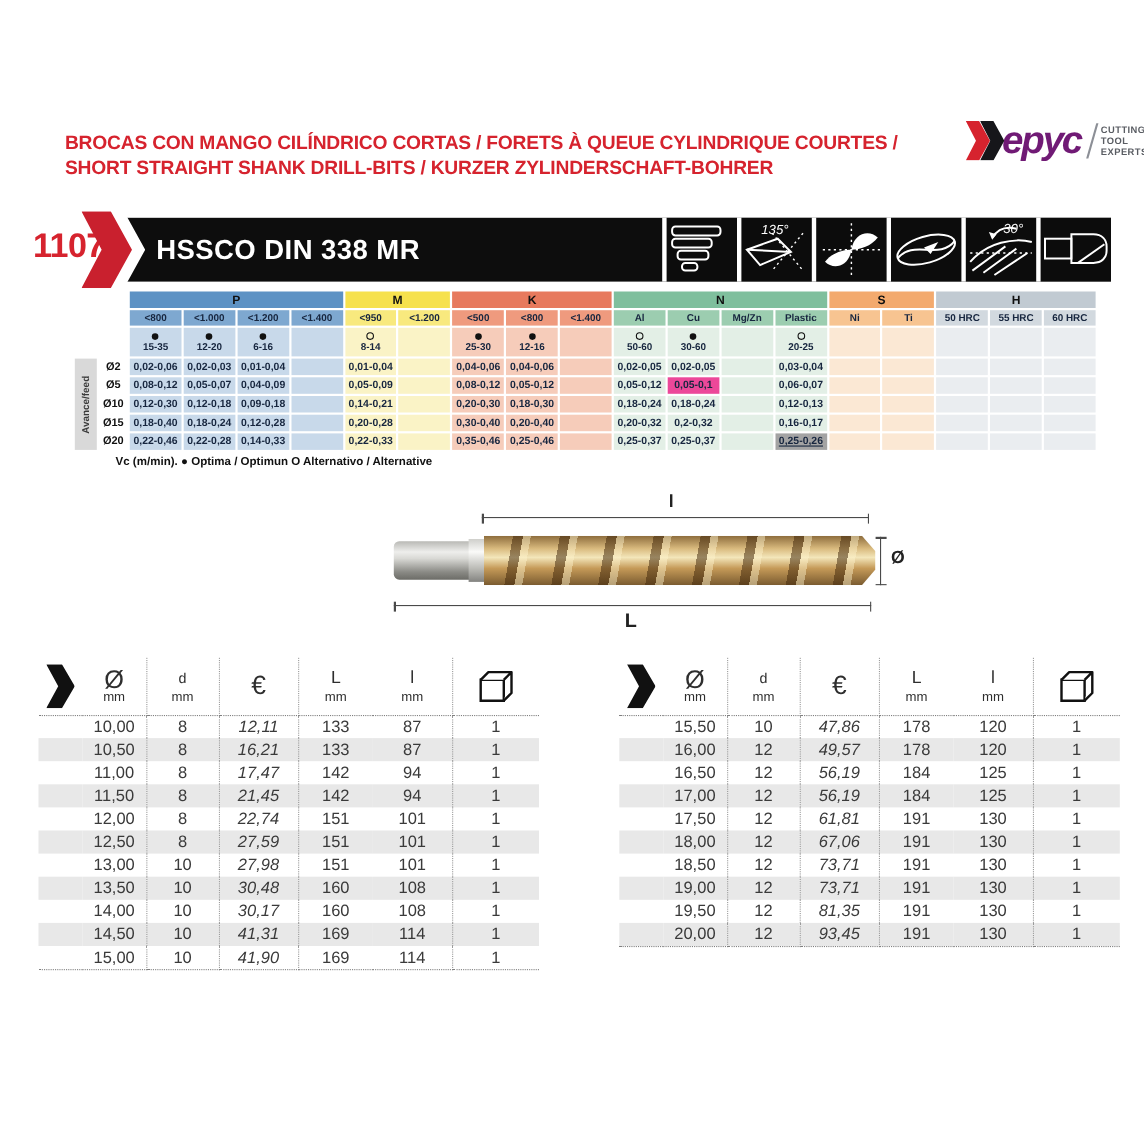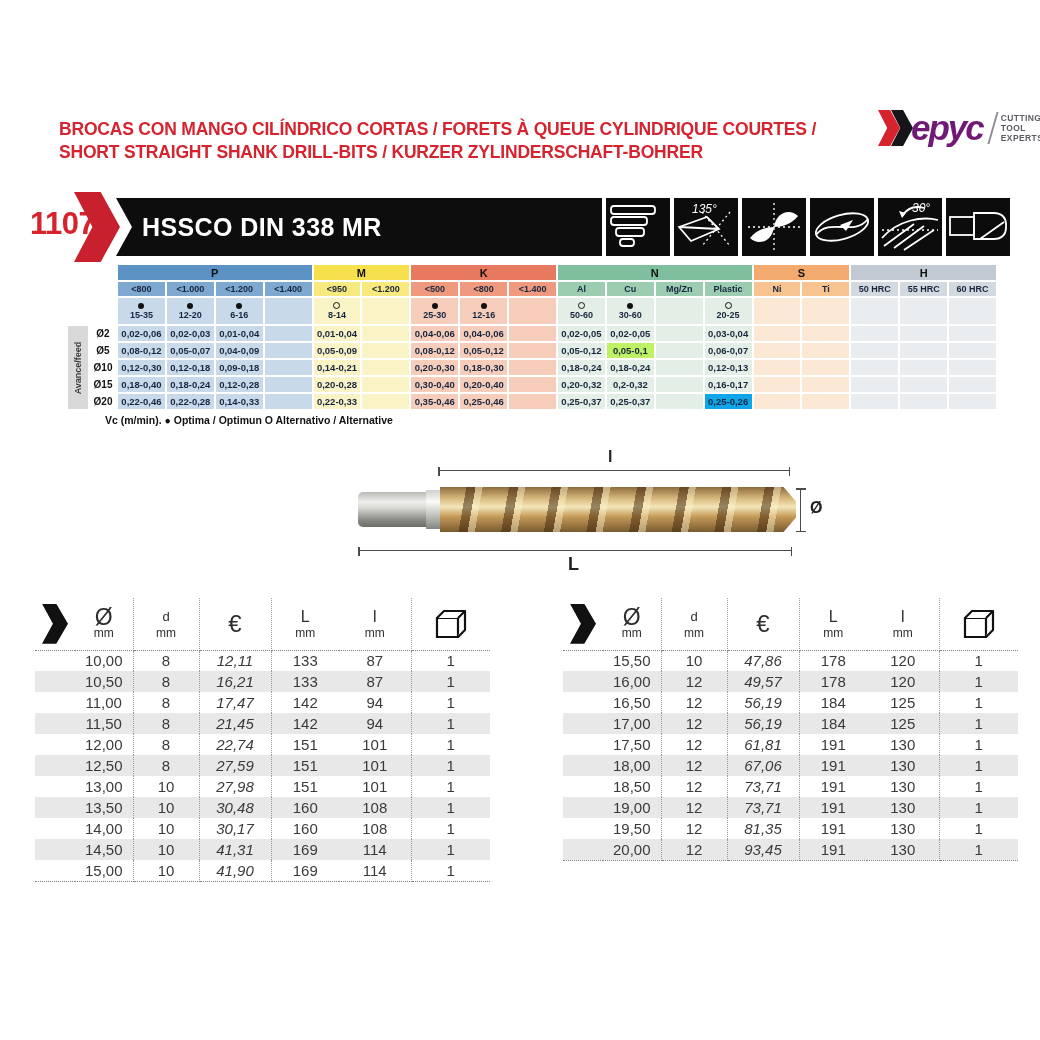--- a/index.html
+++ b/index.html
@@ -272,21 +272,21 @@
       <div class="sg-cell feed-cell" style="background: rgb(200, 217, 234); grid-area: 5 / 3;">0,08-0,12</div>
       <div class="sg-cell feed-cell" style="background: rgb(200, 217, 234); grid-area: 5 / 4;">0,05-0,07</div>
       <div class="sg-cell feed-cell" style="background: rgb(200, 217, 234); grid-area: 5 / 5;">0,04-0,09</div>
       <div class="sg-cell feed-cell" style="background: rgb(200, 217, 234); grid-area: 5 / 6;"></div>
       <div class="sg-cell feed-cell" style="background: rgb(250, 243, 198); grid-area: 5 / 7;">0,05-0,09</div>
       <div class="sg-cell feed-cell" style="background: rgb(250, 243, 198); grid-area: 5 / 8;"></div>
       <div class="sg-cell feed-cell" style="background: rgb(246, 204, 186); grid-area: 5 / 9;">0,08-0,12</div>
       <div class="sg-cell feed-cell" style="background: rgb(246, 204, 186); grid-area: 5 / 10;">0,05-0,12</div>
       <div class="sg-cell feed-cell" style="background: rgb(246, 204, 186); grid-area: 5 / 11;"></div>
       <div class="sg-cell feed-cell" style="background: rgb(227, 239, 230); grid-area: 5 / 12;">0,05-0,12</div>
-      <div class="sg-cell feed-cell" style="background: #bef264; grid-area: 5 / 13;">0,05-0,1</div>
+      <div class="sg-cell feed-cell" style="background: #ec4899; grid-area: 5 / 13;">0,05-0,1</div>
       <div class="sg-cell feed-cell" style="background: rgb(227, 239, 230); grid-area: 5 / 14;"></div>
       <div class="sg-cell feed-cell" style="background: rgb(227, 239, 230); grid-area: 5 / 15;">0,06-0,07</div>
       <div class="sg-cell feed-cell" style="background: rgb(251, 232, 212); grid-area: 5 / 16;"></div>
       <div class="sg-cell feed-cell" style="background: rgb(251, 232, 212); grid-area: 5 / 17;"></div>
       <div class="sg-cell feed-cell" style="background: rgb(234, 237, 240); grid-area: 5 / 18;"></div>
       <div class="sg-cell feed-cell" style="background: rgb(234, 237, 240); grid-area: 5 / 19;"></div>
       <div class="sg-cell feed-cell" style="background: rgb(234, 237, 240); grid-area: 5 / 20;"></div>
       <div class="sg-cell dia-cell" style="grid-area: 6 / 2;">Ø10</div>
       <div class="sg-cell feed-cell" style="background: rgb(200, 217, 234); grid-area: 6 / 3;">0,12-0,30</div>
       <div class="sg-cell feed-cell" style="background: rgb(200, 217, 234); grid-area: 6 / 4;">0,12-0,18</div>
@@ -331,21 +331,21 @@
       <div class="sg-cell feed-cell" style="background: rgb(200, 217, 234); grid-area: 8 / 5;">0,14-0,33</div>
       <div class="sg-cell feed-cell" style="background: rgb(200, 217, 234); grid-area: 8 / 6;"></div>
       <div class="sg-cell feed-cell" style="background: rgb(250, 243, 198); grid-area: 8 / 7;">0,22-0,33</div>
       <div class="sg-cell feed-cell" style="background: rgb(250, 243, 198); grid-area: 8 / 8;"></div>
       <div class="sg-cell feed-cell" style="background: rgb(246, 204, 186); grid-area: 8 / 9;">0,35-0,46</div>
       <div class="sg-cell feed-cell" style="background: rgb(246, 204, 186); grid-area: 8 / 10;">0,25-0,46</div>
       <div class="sg-cell feed-cell" style="background: rgb(246, 204, 186); grid-area: 8 / 11;"></div>
       <div class="sg-cell feed-cell" style="background: rgb(227, 239, 230); grid-area: 8 / 12;">0,25-0,37</div>
       <div class="sg-cell feed-cell" style="background: rgb(227, 239, 230); grid-area: 8 / 13;">0,25-0,37</div>
       <div class="sg-cell feed-cell" style="background: rgb(227, 239, 230); grid-area: 8 / 14;"></div>
-      <div class="sg-cell feed-cell" style="background: #0ea5e9; grid-area: 8 / 15;">0,25-0,26</div>
+      <div class="sg-cell feed-cell" style="background: #a3a3a3; grid-area: 8 / 15; text-decoration: underline;">0,25-0,26</div>
       <div class="sg-cell feed-cell" style="background: rgb(251, 232, 212); grid-area: 8 / 16;"></div>
       <div class="sg-cell feed-cell" style="background: rgb(251, 232, 212); grid-area: 8 / 17;"></div>
       <div class="sg-cell feed-cell" style="background: rgb(234, 237, 240); grid-area: 8 / 18;"></div>
       <div class="sg-cell feed-cell" style="background: rgb(234, 237, 240); grid-area: 8 / 19;"></div>
       <div class="sg-cell feed-cell" style="background: rgb(234, 237, 240); grid-area: 8 / 20;"></div>
     </div>
   <div class="footnote">Vc (m/min). ● Optima / Optimun O Alternativo / Alternative</div>
 
   <div class="diagram">
     <div class="dim-line dim-top"></div>

